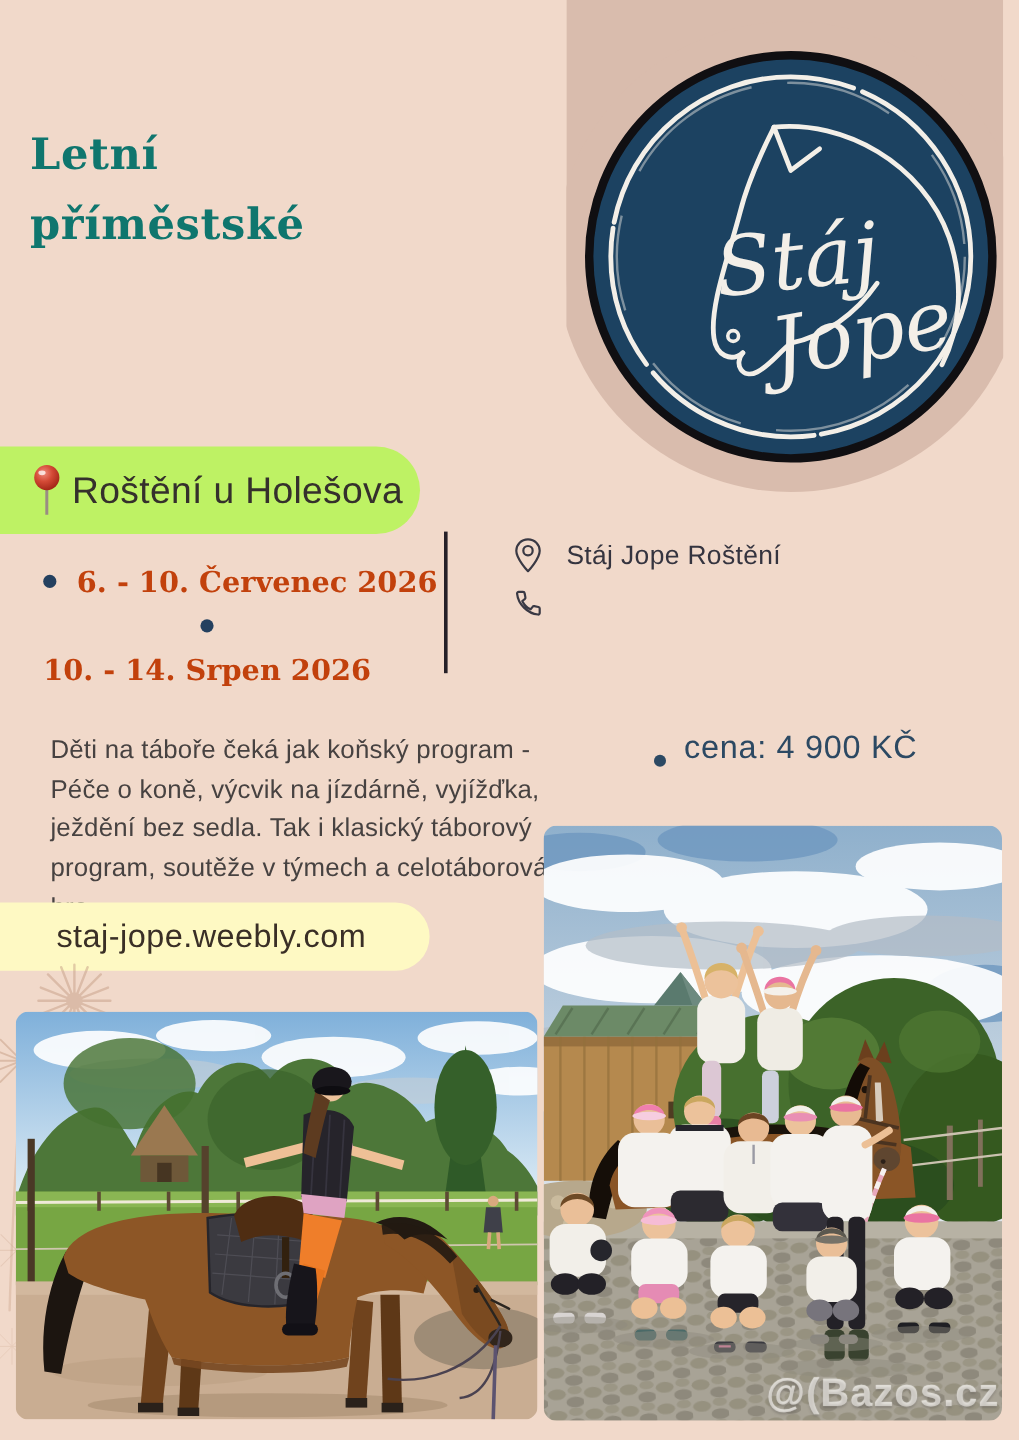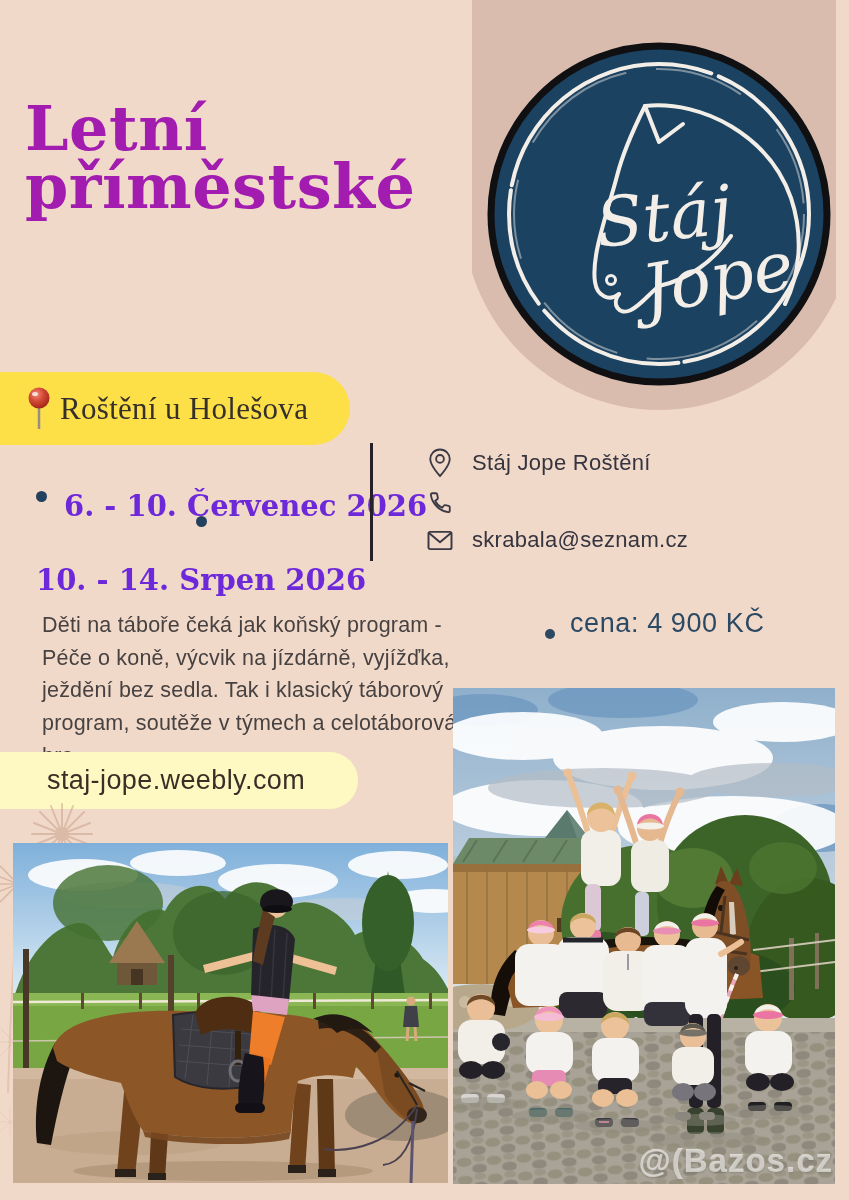--- a/index.html
+++ b/index.html
@@ -11,36 +11,36 @@
   
   .logo-backdrop-wrap{position:absolute;left:472px;top:0;width:364px;height:416px;overflow:hidden;}
   .logo-backdrop-rect{position:absolute;left:0;top:0;width:364px;height:352px;background:#d9bcad;border-radius:0 0 120px 120px;}
   .logo-halo{position:absolute;left:-9px;top:18px;width:392px;height:392px;border-radius:50%;background:#d9bcad;}
   .logo-circle{position:absolute;left:487px;top:42px;width:344px;height:344px;}
   .logo-script{font-family:"DejaVu Serif",serif;font-style:italic;fill:#f3efe8;}
   
   .title{
     position:absolute;left:25px;top:100px;width:440px;
     font-family:"DejaVu Serif",serif;font-weight:700;
-    font-size:62px;line-height:58px;color:#a21caf;letter-spacing:.5px;
+    font-size:36px;line-height:58px;color:#0f766e;letter-spacing:.5px;
   }
   .title span{display:block;}
   
   .location-pill{
     position:absolute;left:0;top:372px;width:350px;height:73px;
-    background:#fde047;border-radius:0 37px 37px 0;
-    display:flex;align-items:center;padding-left:24px;box-sizing:border-box;gap:6px;font-family:Liberation Serif, serif;
+    background:#bef264;border-radius:0 37px 37px 0;
+    display:flex;align-items:center;padding-left:24px;box-sizing:border-box;gap:6px;
   }
   .location-pill .label{font-size:31px;color:#35302c;letter-spacing:.3px;}
   
   .date-row{position:absolute;left:36px;display:flex;align-items:center;gap:17px;}
   .date-row.r1{top:470px;}
   .date-row.r2{top:516px;flex-direction:column;}
   .bullet{width:11px;height:11px;border-radius:50%;background:#24405f;flex:0 0 auto;}
-  .date-text{font-family:"DejaVu Serif",serif;font-weight:700;font-size:29px;color:#6d28d9;margin-top:19px;}
+  .date-text{font-family:"DejaVu Serif",serif;font-weight:700;font-size:24px;color:#c2410c;}
   
   .divider{position:absolute;left:370px;top:443px;width:3px;height:118px;background:#262028;}
   
   .contact{position:absolute;left:425px;top:447px;display:flex;flex-direction:column;gap:11px;}
   .contact-row{display:flex;align-items:center;gap:17px;}
   .contact-row .icon{width:30px;display:flex;justify-content:center;flex:0 0 auto;}
   .contact-row .label{font-size:22px;color:#35343f;letter-spacing:.3px;}
   
   .description{
     position:absolute;left:30px;top:597px;width:422px;
@@ -52,21 +52,21 @@
   .price-text{font-size:27px;color:#2c4963;letter-spacing:.6px;}
   
   .website-pill{
     position:absolute;left:0;top:752px;width:358px;height:57px;
     background:#fef9c3;border-radius:0 29px 29px 0;
     display:flex;align-items:center;padding-left:47px;box-sizing:border-box;
   }
   .website-pill .label{font-size:27px;color:#3a2f26;letter-spacing:.4px;}
   
   .flowers{position:absolute;left:0;top:792px;width:260px;height:400px;z-index:0;}
-  .photo{position:absolute;z-index:1;overflow:hidden;}
+  .photo{position:absolute;z-index:1;overflow:hidden;border-radius:11px;}
   .photo svg{display:block;width:100%;height:100%;}
   .photo-left{left:13px;top:843px;width:435px;height:340px;}
   .photo-right{left:453px;top:688px;width:382px;height:496px;}
   .watermark{
     position:absolute;right:2px;bottom:4px;z-index:2;
     font-size:33px;font-weight:700;letter-spacing:1px;
     color:rgba(230,225,218,.55);
     text-shadow:0 1px 2px rgba(90,85,80,.4),0 0 1px rgba(255,255,255,.75);
   }
 </style>
@@ -137,29 +137,20 @@
         </svg>
       </span>
       <span class="label">Stáj Jope Roštění</span>
     </div>
     <div class="contact-row">
       <span class="icon">
         <svg width="26" height="26" viewBox="0 0 24 24" fill="none" stroke="#3a3944" stroke-width="1.7" stroke-linecap="round" stroke-linejoin="round">
           <path d="M4.8,3 H8.2 C8.8,3 9.3,3.4 9.4,4 L10,7.2 C10.1,7.7 9.9,8.2 9.5,8.5 L7.6,10 C8.9,12.9 11.1,15.1 14,16.4 L15.5,14.5 C15.8,14.1 16.3,13.9 16.8,14 L20,14.6 C20.6,14.7 21,15.2 21,15.8 V19.2 C21,19.9 20.4,20.5 19.7,20.4 C11.6,19.6 4.4,12.4 3.6,4.3 C3.5,3.6 4.1,3 4.8,3 Z"></path>
         </svg>
       </span>
-    </div>
-    <div class="contact-row">
-      <span class="icon">
-        <svg width="28" height="23" viewBox="0 0 24 20" fill="none" stroke="#3a3944" stroke-width="1.7" stroke-linecap="round" stroke-linejoin="round">
-          <rect x="2" y="2.5" width="20" height="15" rx="1.5"></rect>
-          <path d="M3,4 L12,11.5 L21,4"></path>
-        </svg>
-      </span>
-      <span class="label">skrabala@seznam.cz</span>
     </div>
   </div>
 
   <p class="description" style="margin:12px;">Děti na táboře čeká jak koňský program - Péče o koně, výcvik na jízdárně, vyjížďka, ježdění bez sedla. Tak i klasický táborový program, soutěže v týmech a celotáborová hra.</p>
 
   <div class="price-row">
     <span class="bullet"></span>
     <span class="price-text">cena: 4 900 KČ</span>
   </div>
 

